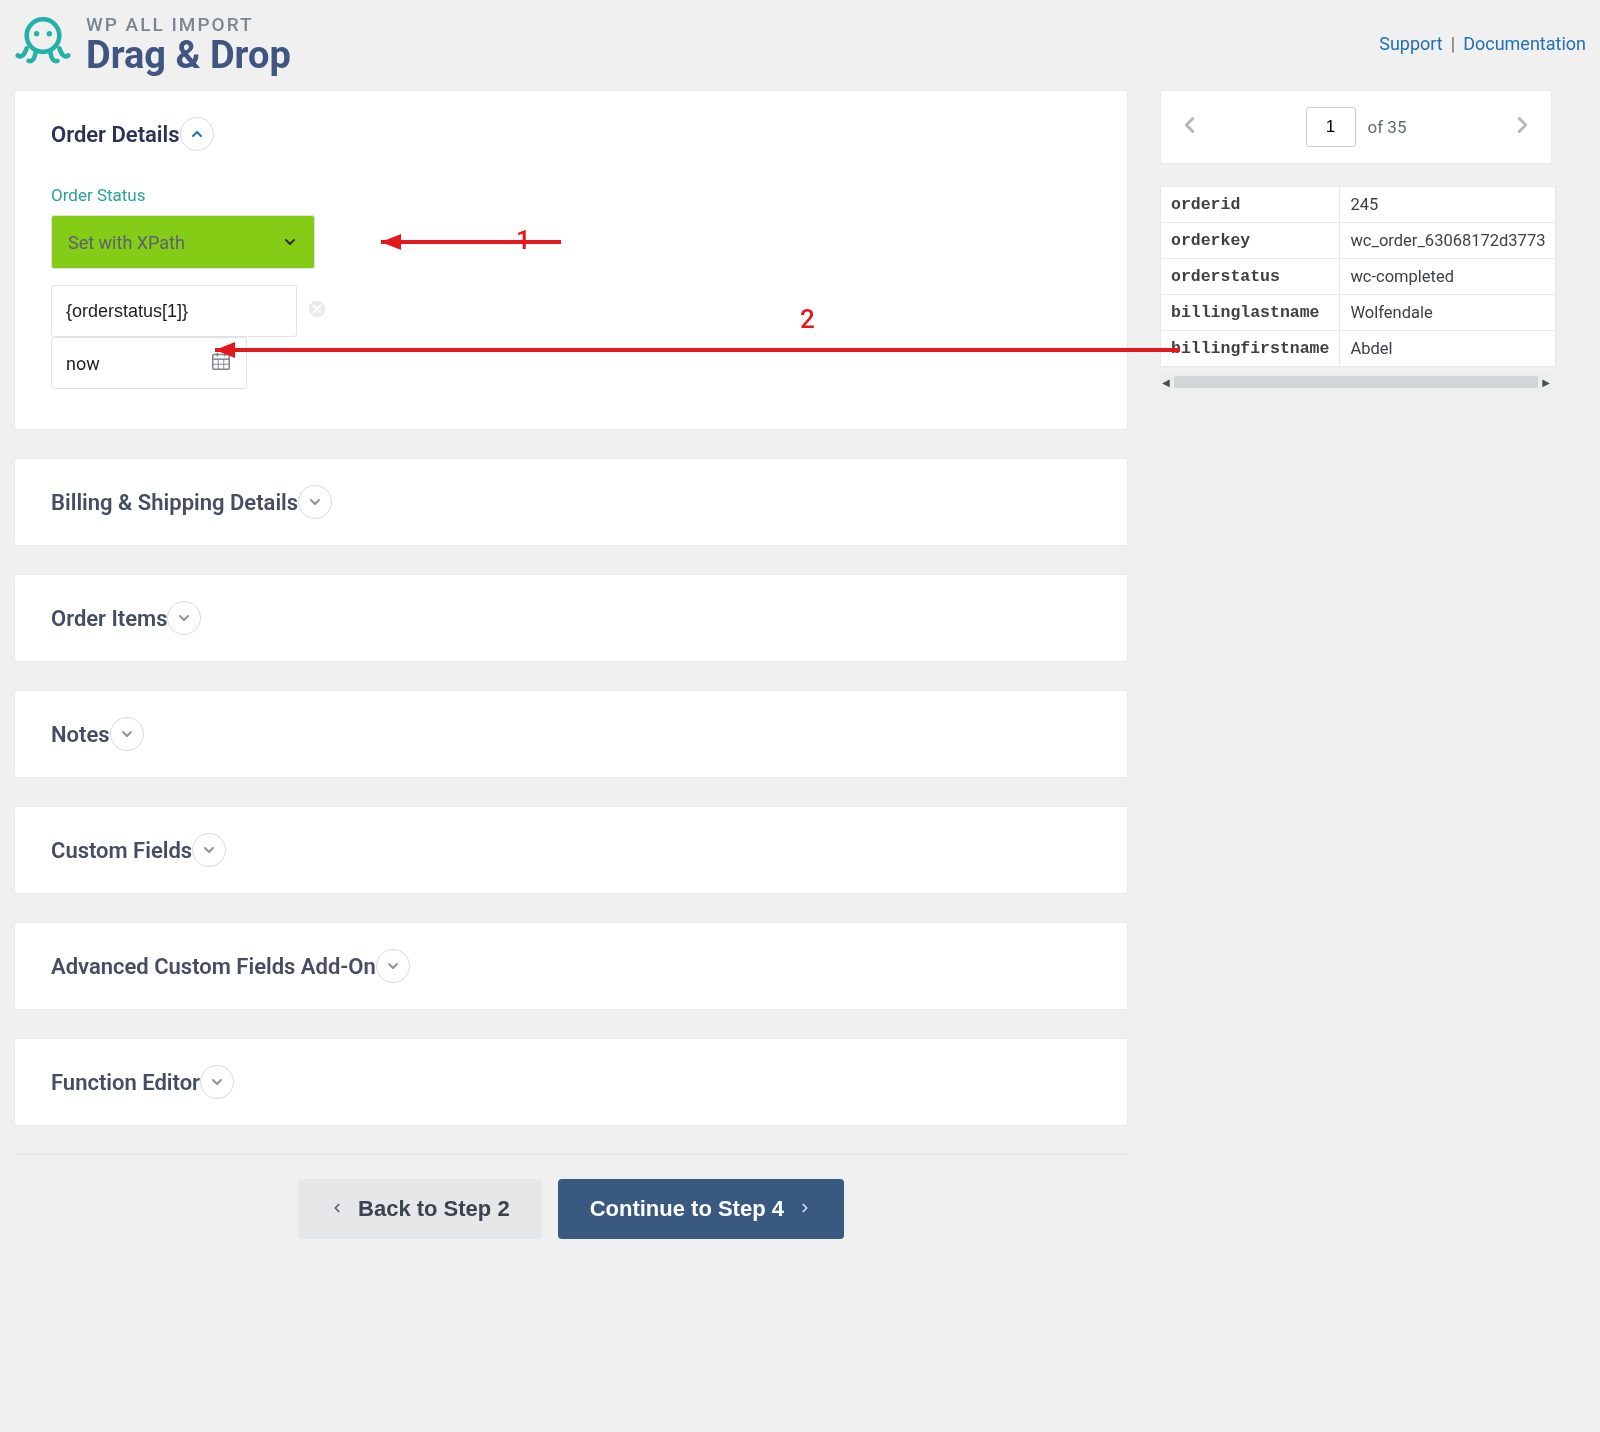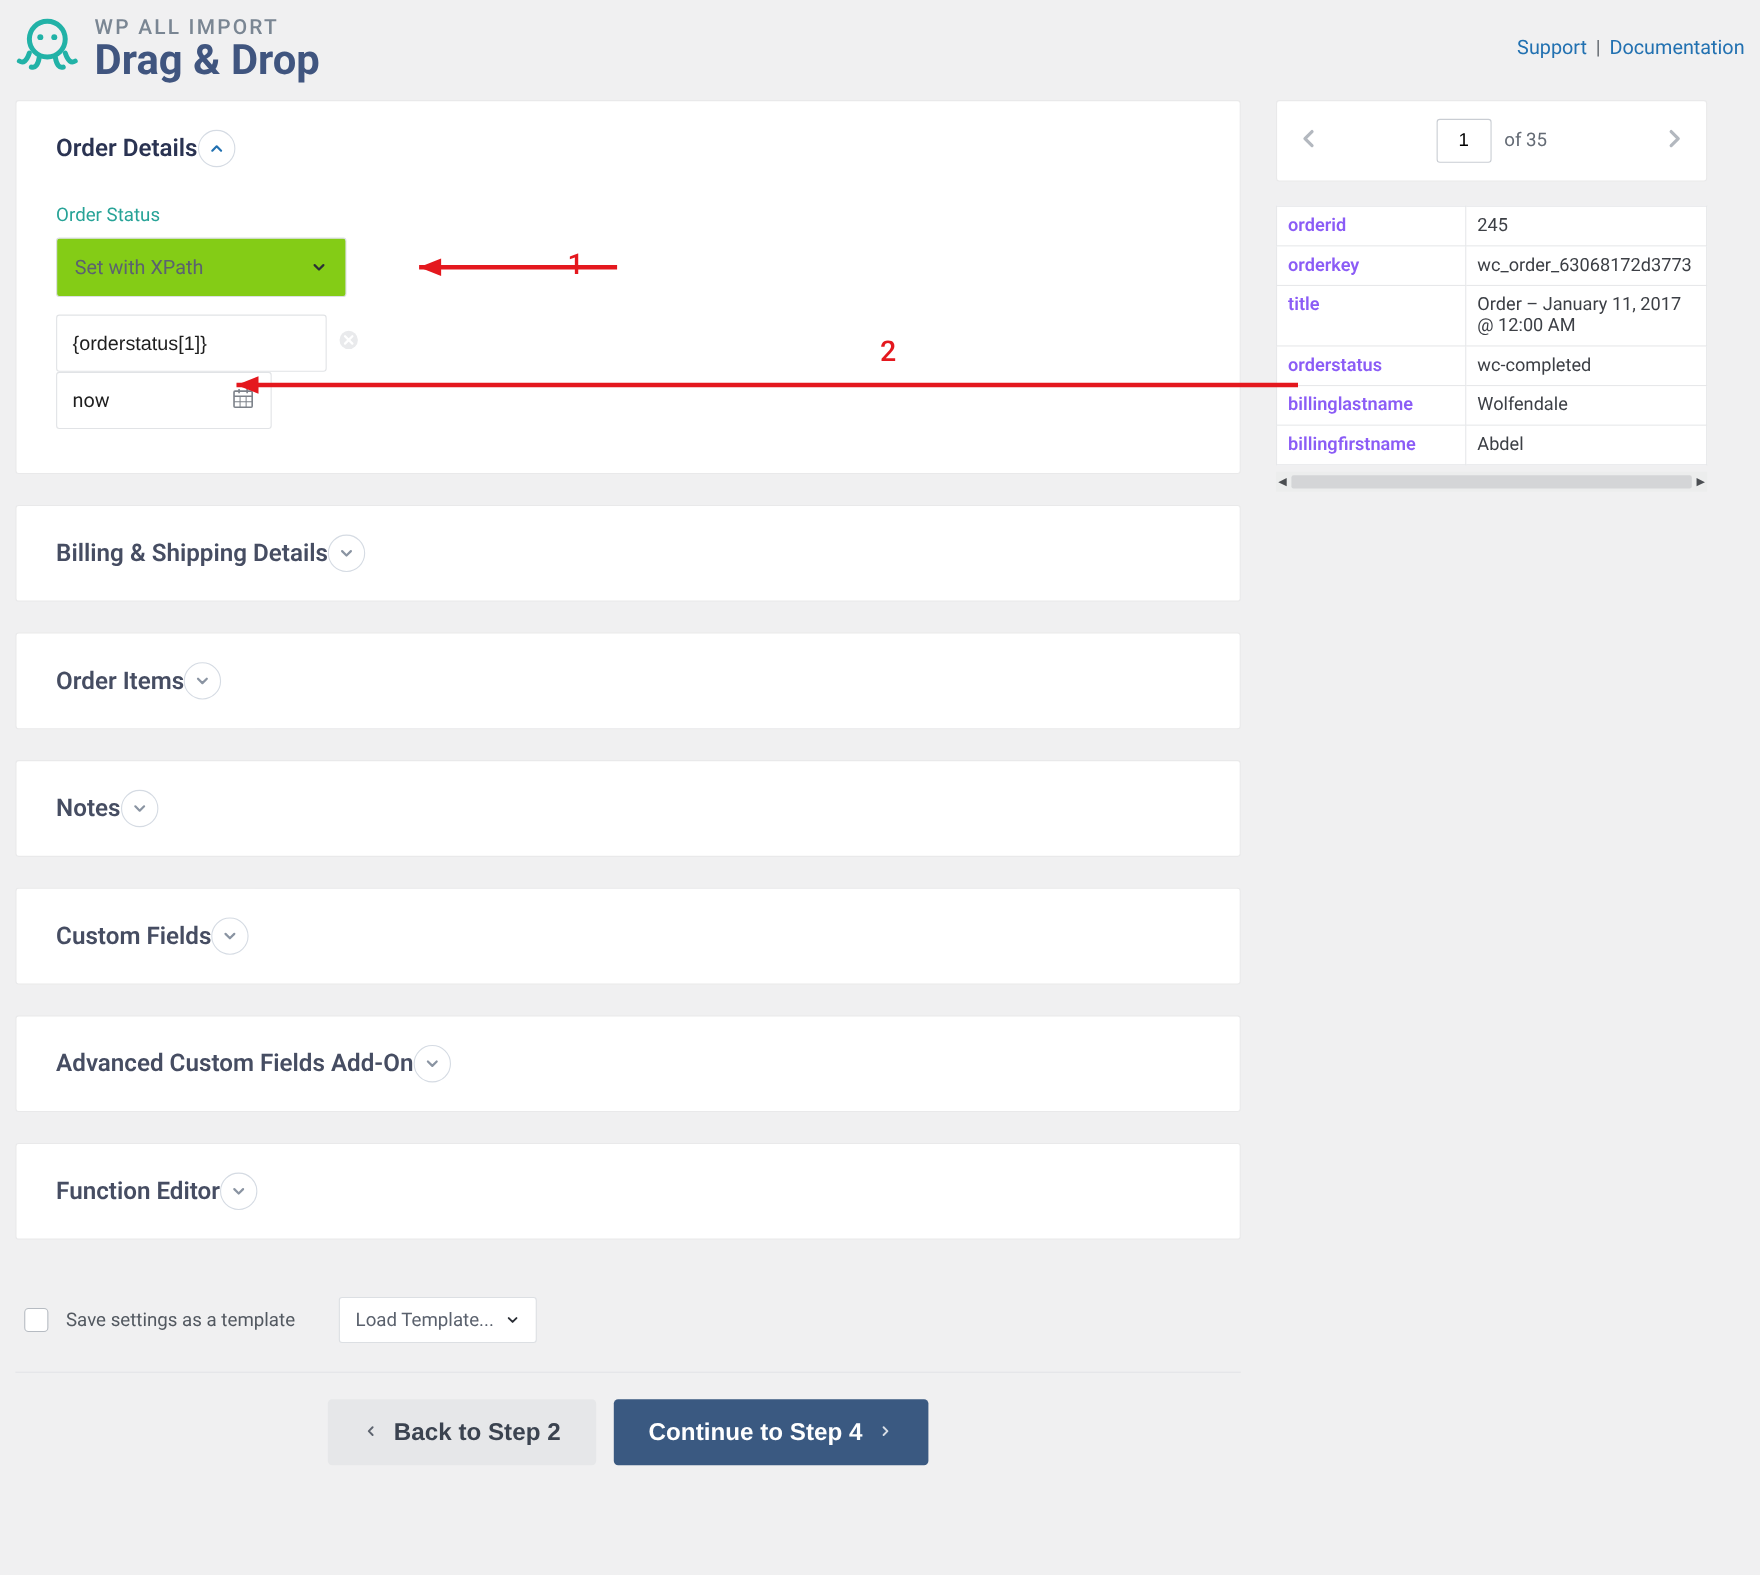--- a/index.html
+++ b/index.html
@@ -112,21 +112,21 @@
   .pager-total { color:#636a74; font-size:17px; }
   .pager-arrow { color:#b3b8bf; cursor:pointer; }
 
   .data-table {
     margin-top:22px; background:#fff; border:1px solid #e7e8ea;
     font-size:16.5px; width:100%; border-collapse:collapse;
   }
   .data-table td {
     border:1px solid #e7e8ea; padding:8px 10px; vertical-align:top;
   }
-  .data-table td.key { color:#8b5cf6; font-weight:600; width:172px; }
+  .data-table td.key { color:#404040; font-weight:600; width:172px;font-family:Liberation Mono, monospace; }
   .data-table td.val { color:#3c3f45; }
 
   .hscroll {
     margin-top:6px; height:18px; background:#eceded;
     display:flex; align-items:center; justify-content:space-between; padding:0 2px;
   }
   .hscroll .track { flex:1; height:12px; background:#d4d5d7; margin:0 4px; border-radius:2px;}
   .hscroll .tri { font-size:10px; color:#4b4e52; }
 
   .annot-svg { position:absolute; pointer-events:none; }
@@ -275,31 +275,20 @@
       <div class="panel-header">
         <span class="panel-title">Function Editor</span>
         <span class="panel-toggle">
           <svg width="16" height="16" viewBox="0 0 24 24">
               <path d="M6 9l6 6 6-6" fill="none" stroke="currentColor" stroke-width="3" stroke-linecap="round" stroke-linejoin="round"></path>
             </svg>
         </span>
       </div>
     </div>
 
-    <div class="save-row">
-      <span class="checkbox"></span>
-      <span style="font-size:17px;color:#525860;">Save settings as a template</span>
-      <span style="width:8px;"></span>
-      <div class="small-select">
-        <span>Load Template...</span>
-        <svg width="14" height="14" viewBox="0 0 24 24">
-            <path d="M6 9l6 6 6-6" fill="none" stroke="#2b2f36" stroke-width="3" stroke-linecap="round" stroke-linejoin="round"></path>
-          </svg>
-      </div>
-    </div>
 
     <div class="divider"></div>
 
     <div class="nav-buttons">
       <button class="btn btn-secondary">
         <span class="chev">
           <svg width="14" height="14" viewBox="0 0 24 24">
               <path d="M15 6l-6 6 6 6" fill="none" stroke="currentColor" stroke-width="3" stroke-linecap="round" stroke-linejoin="round"></path>
             </svg>
         </span>
@@ -342,24 +331,20 @@
       <tbody id="preview-body">
           <tr>
             <td class="key">orderid</td>
             <td class="val">245</td>
           </tr>
           <tr>
             <td class="key">orderkey</td>
             <td class="val">wc_order_63068172d3773</td>
           </tr>
           <tr>
-            <td class="key">title</td>
-            <td class="val">Order – January 11, 2017 @ 12:00 AM</td>
-          </tr>
-          <tr>
             <td class="key">orderstatus</td>
             <td class="val">wc-completed</td>
           </tr>
           <tr>
             <td class="key">billinglastname</td>
             <td class="val">Wolfendale</td>
           </tr>
           <tr>
             <td class="key">billingfirstname</td>
             <td class="val">Abdel</td>

